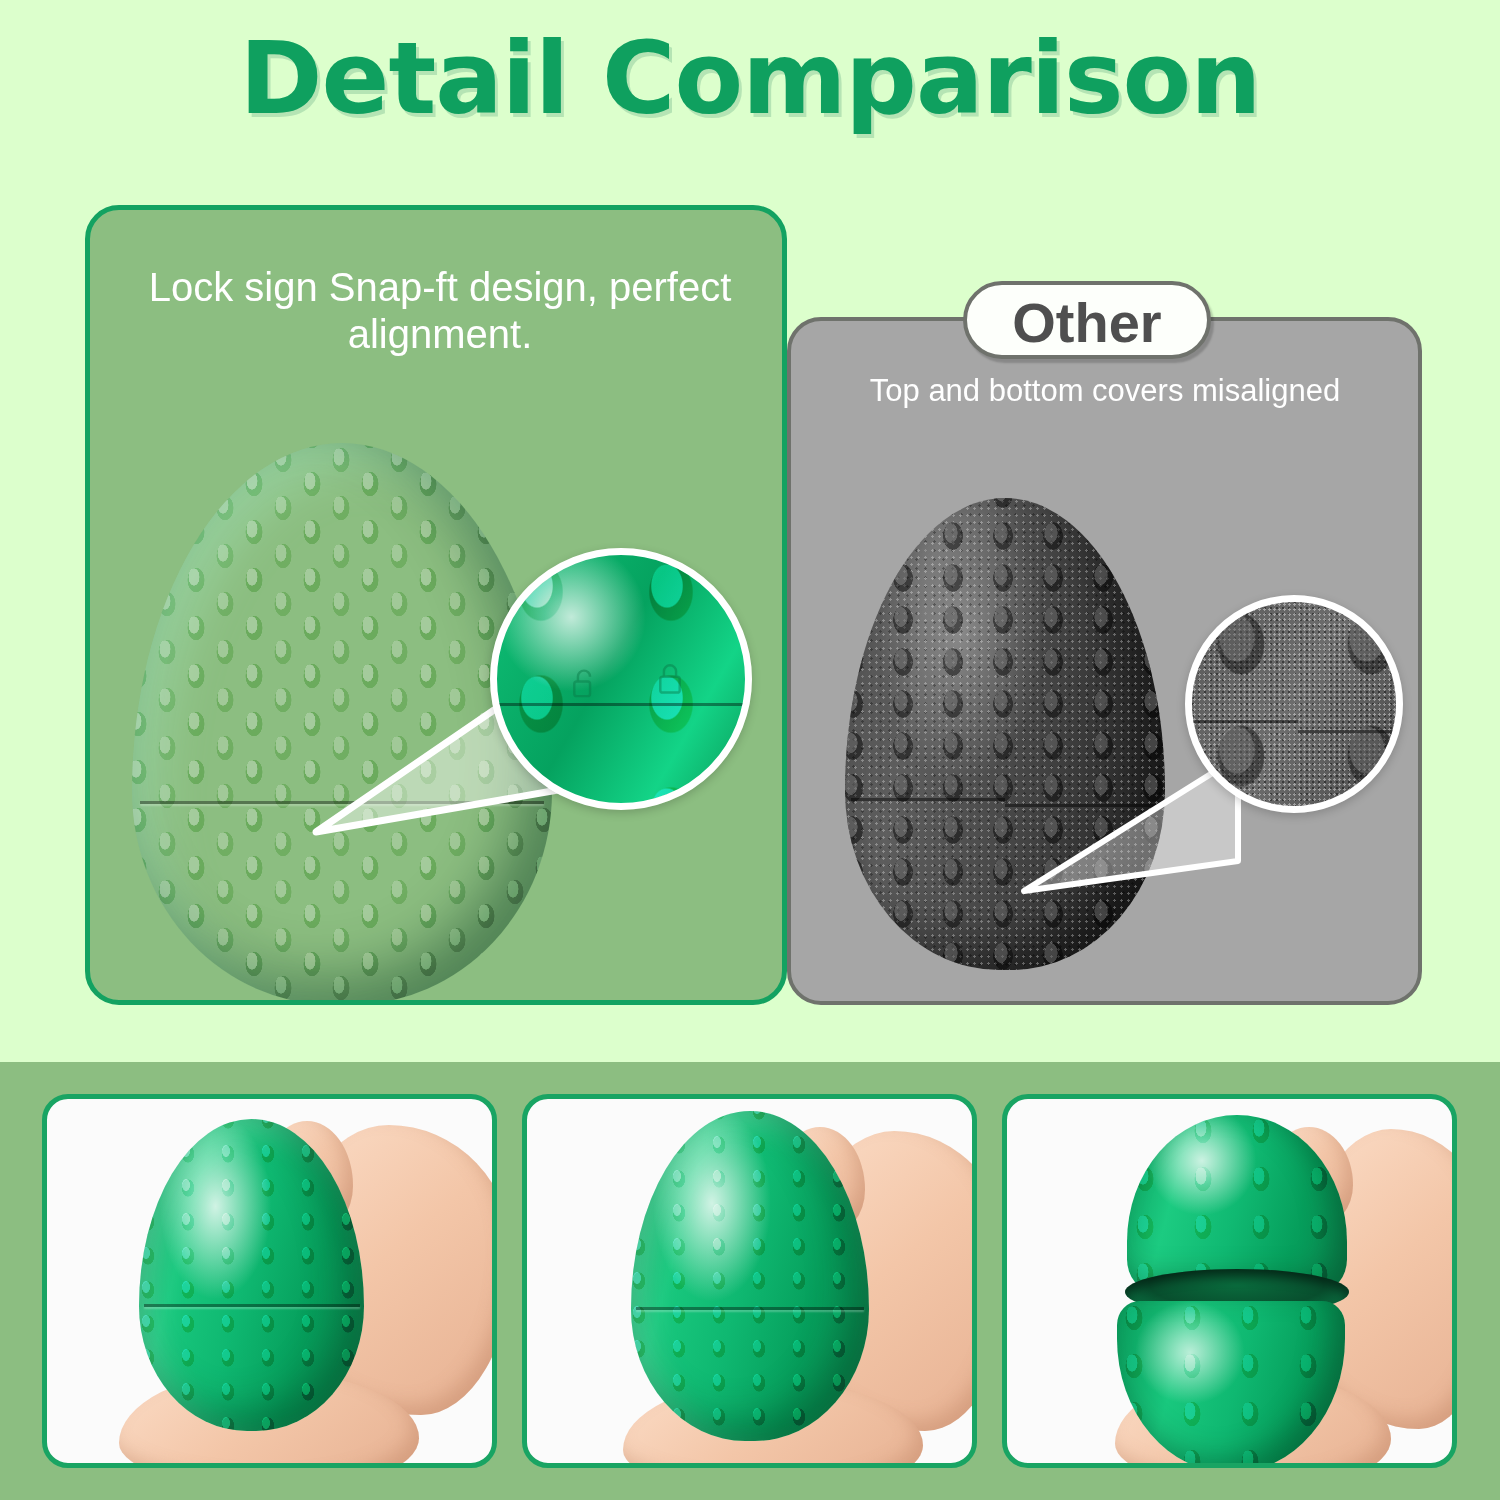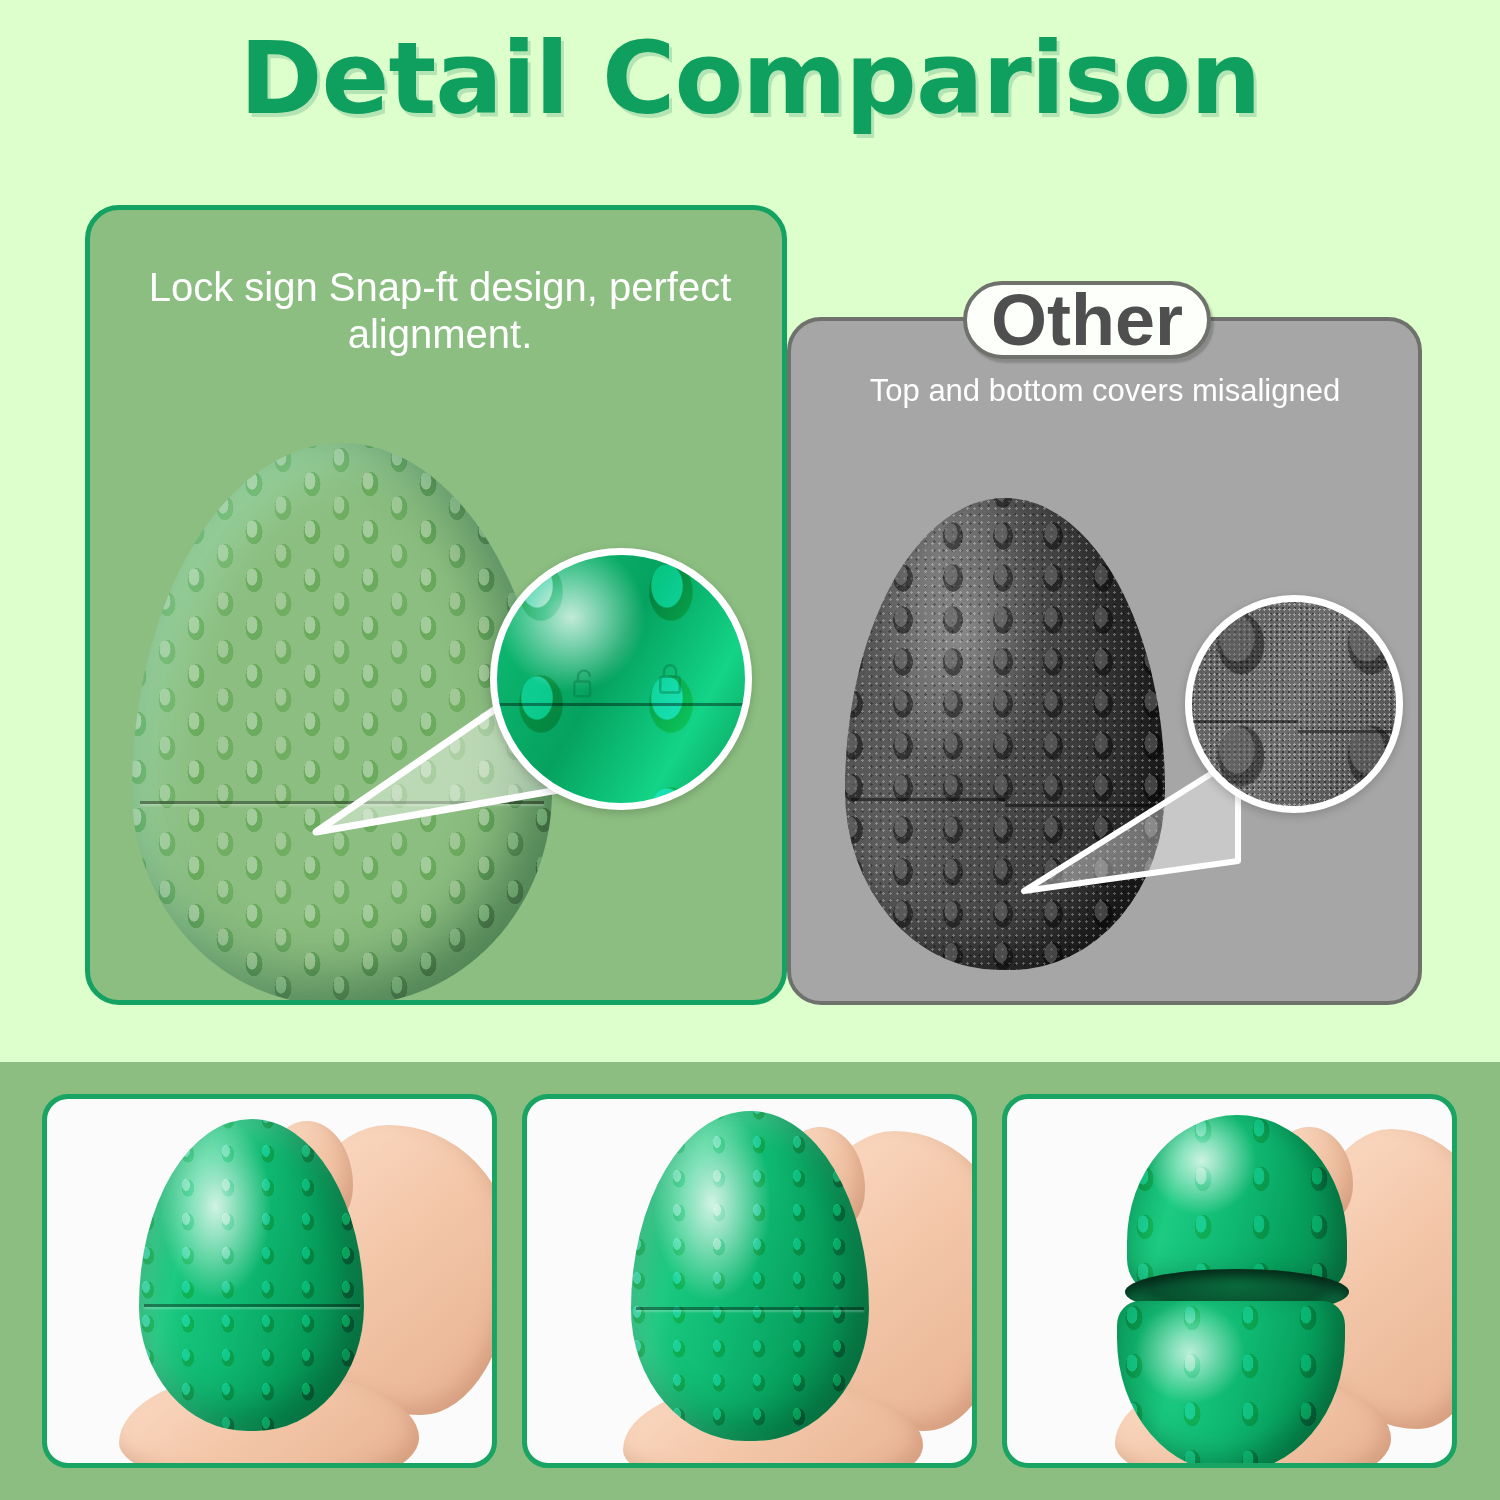--- a/index.html
+++ b/index.html
@@ -71,22 +71,23 @@
   #badge-our {
     left: 303px; top: 161px; width: 254px; height: 86px;
     border: 5px solid #13a261;
     color: #0fa05f;
     font-size: 62px;
   }
   #badge-other {
     left: 963px; top: 281px; width: 248px; height: 78px;
     border: 4px solid #6f726c;
     color: #4f4f4f;
-    font-size: 72px;
+    font-size: 56px;
     box-shadow: 3px 4px 2px rgba(0,0,0,.18);
+    align-items: flex-end;
   }
 
   
   .caption {
     position: absolute;
     text-align: center;
     color: #ffffff;
     font-family: "Liberation Sans", sans-serif;
     z-index: 15;
   }

